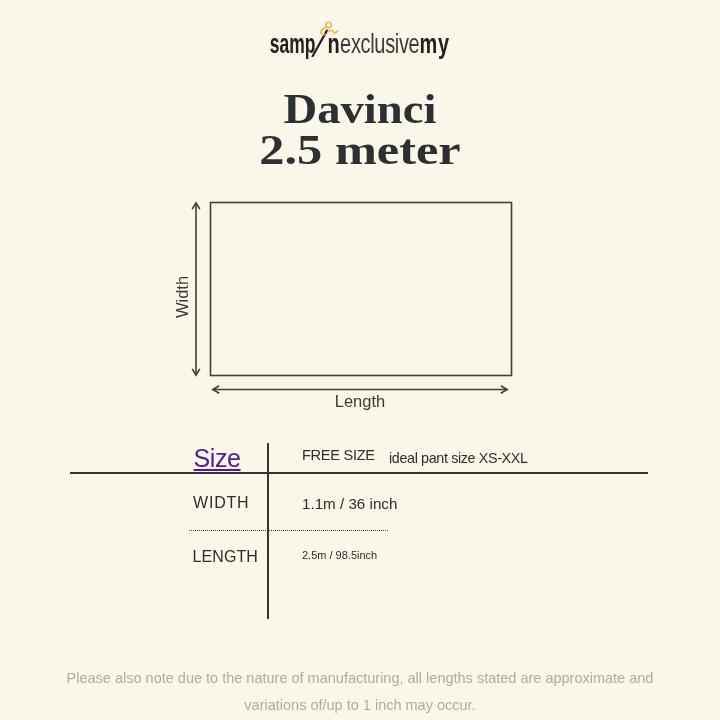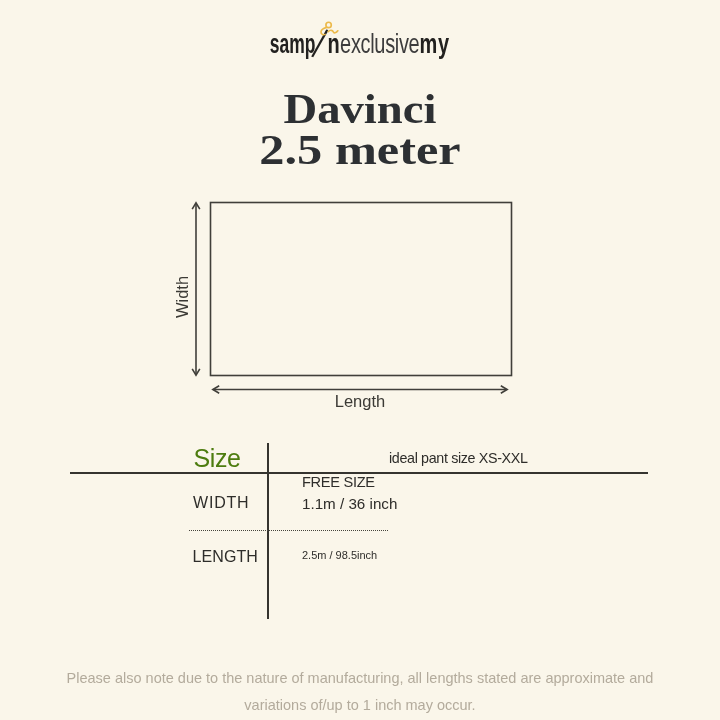--- a/index.html
+++ b/index.html
@@ -45,23 +45,23 @@
     <line x1="213.5" y1="389.5" x2="506.5" y2="389.5"></line>
     <path d="M 219.2 385.7 L 212.8 389.5 L 219.2 393.3"></path>
     <path d="M 500.8 385.7 L 507.2 389.5 L 500.8 393.3"></path>
   </g>
 
   <text x="0" y="0" transform="translate(183.3,297) rotate(-90)" text-anchor="middle" font-family="Liberation Sans" font-size="16.5" fill="#3b3a35" style="dominant-baseline:middle;">Width</text>
 
   <text x="360" y="407" text-anchor="middle" font-family="Liberation Sans" font-size="16.5" fill="#3b3a35">Length</text>
 </svg>
 
-<div class="abs" style="left:193.5px;top:443.5px;font-size:25px;letter-spacing:-0.4px;color:#4d7c0f;">Size</div>
+<div class="abs" style="left:193.5px;top:443.5px;font-size:25px;letter-spacing:-0.4px;color:#4c1d95;text-decoration:underline;">Size</div>
 
-<div class="abs" style="left:302px;top:474px;font-size:14.6px;letter-spacing:-0.3px;color:#2e2d2a;">FREE SIZE</div>
+<div class="abs" style="left:302px;top:447px;font-size:14.6px;letter-spacing:-0.3px;color:#2e2d2a;">FREE SIZE</div>
 
 <div class="abs" style="left:389px;top:449.5px;font-size:14.3px;letter-spacing:-0.35px;color:#2e2d2a;">ideal pant size XS-XXL</div>
 
 <div class="abs" style="left:267px;top:443px;width:1.8px;height:176px;background:#35342f;"></div>
 
 <div class="abs" style="left:70px;top:472px;width:578px;height:2.4px;background:#35342f;"></div>
 
 <div class="abs" style="left:193px;top:494px;font-size:16px;letter-spacing:0.8px;color:#2e2d2a;">WIDTH</div>
 
 <div class="abs" style="left:302px;top:495px;font-size:15.2px;color:#2e2d2a;">1.1m / 36 inch</div>

